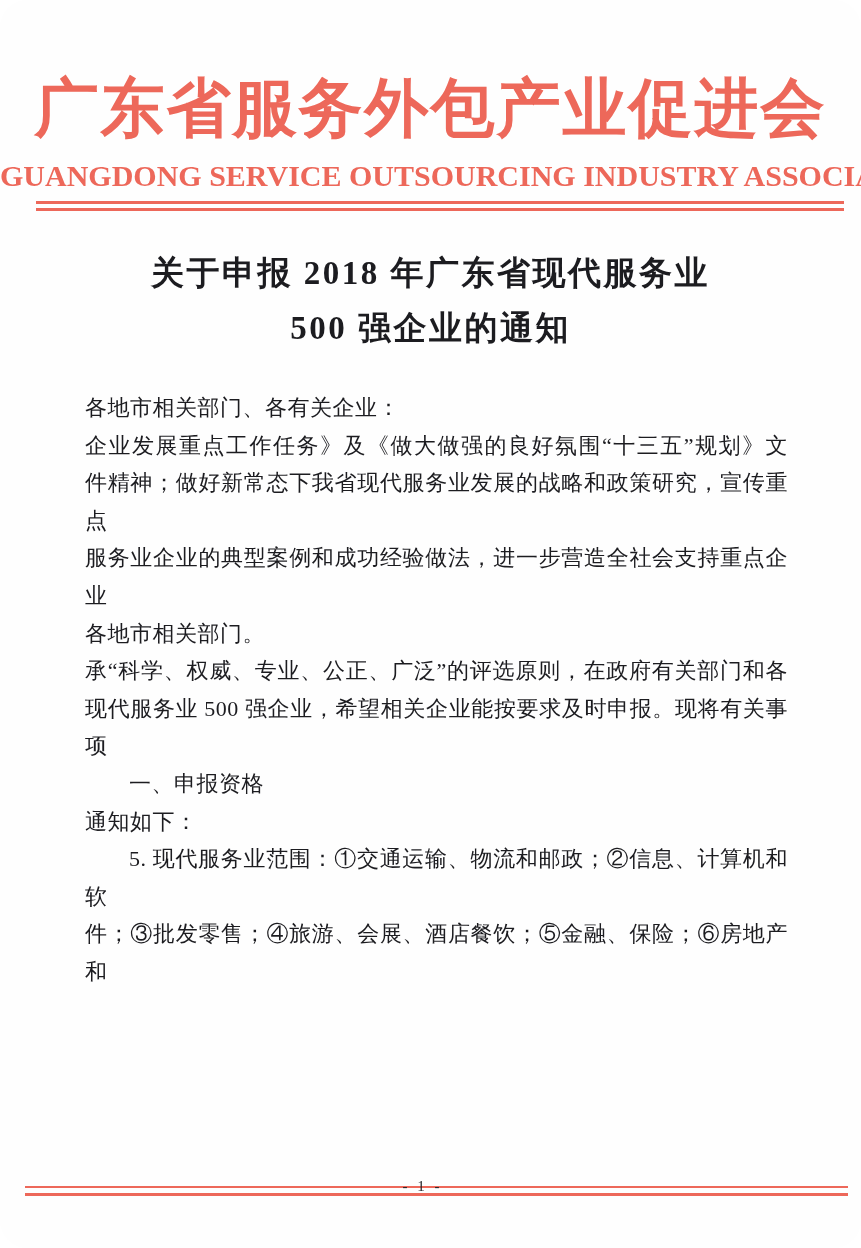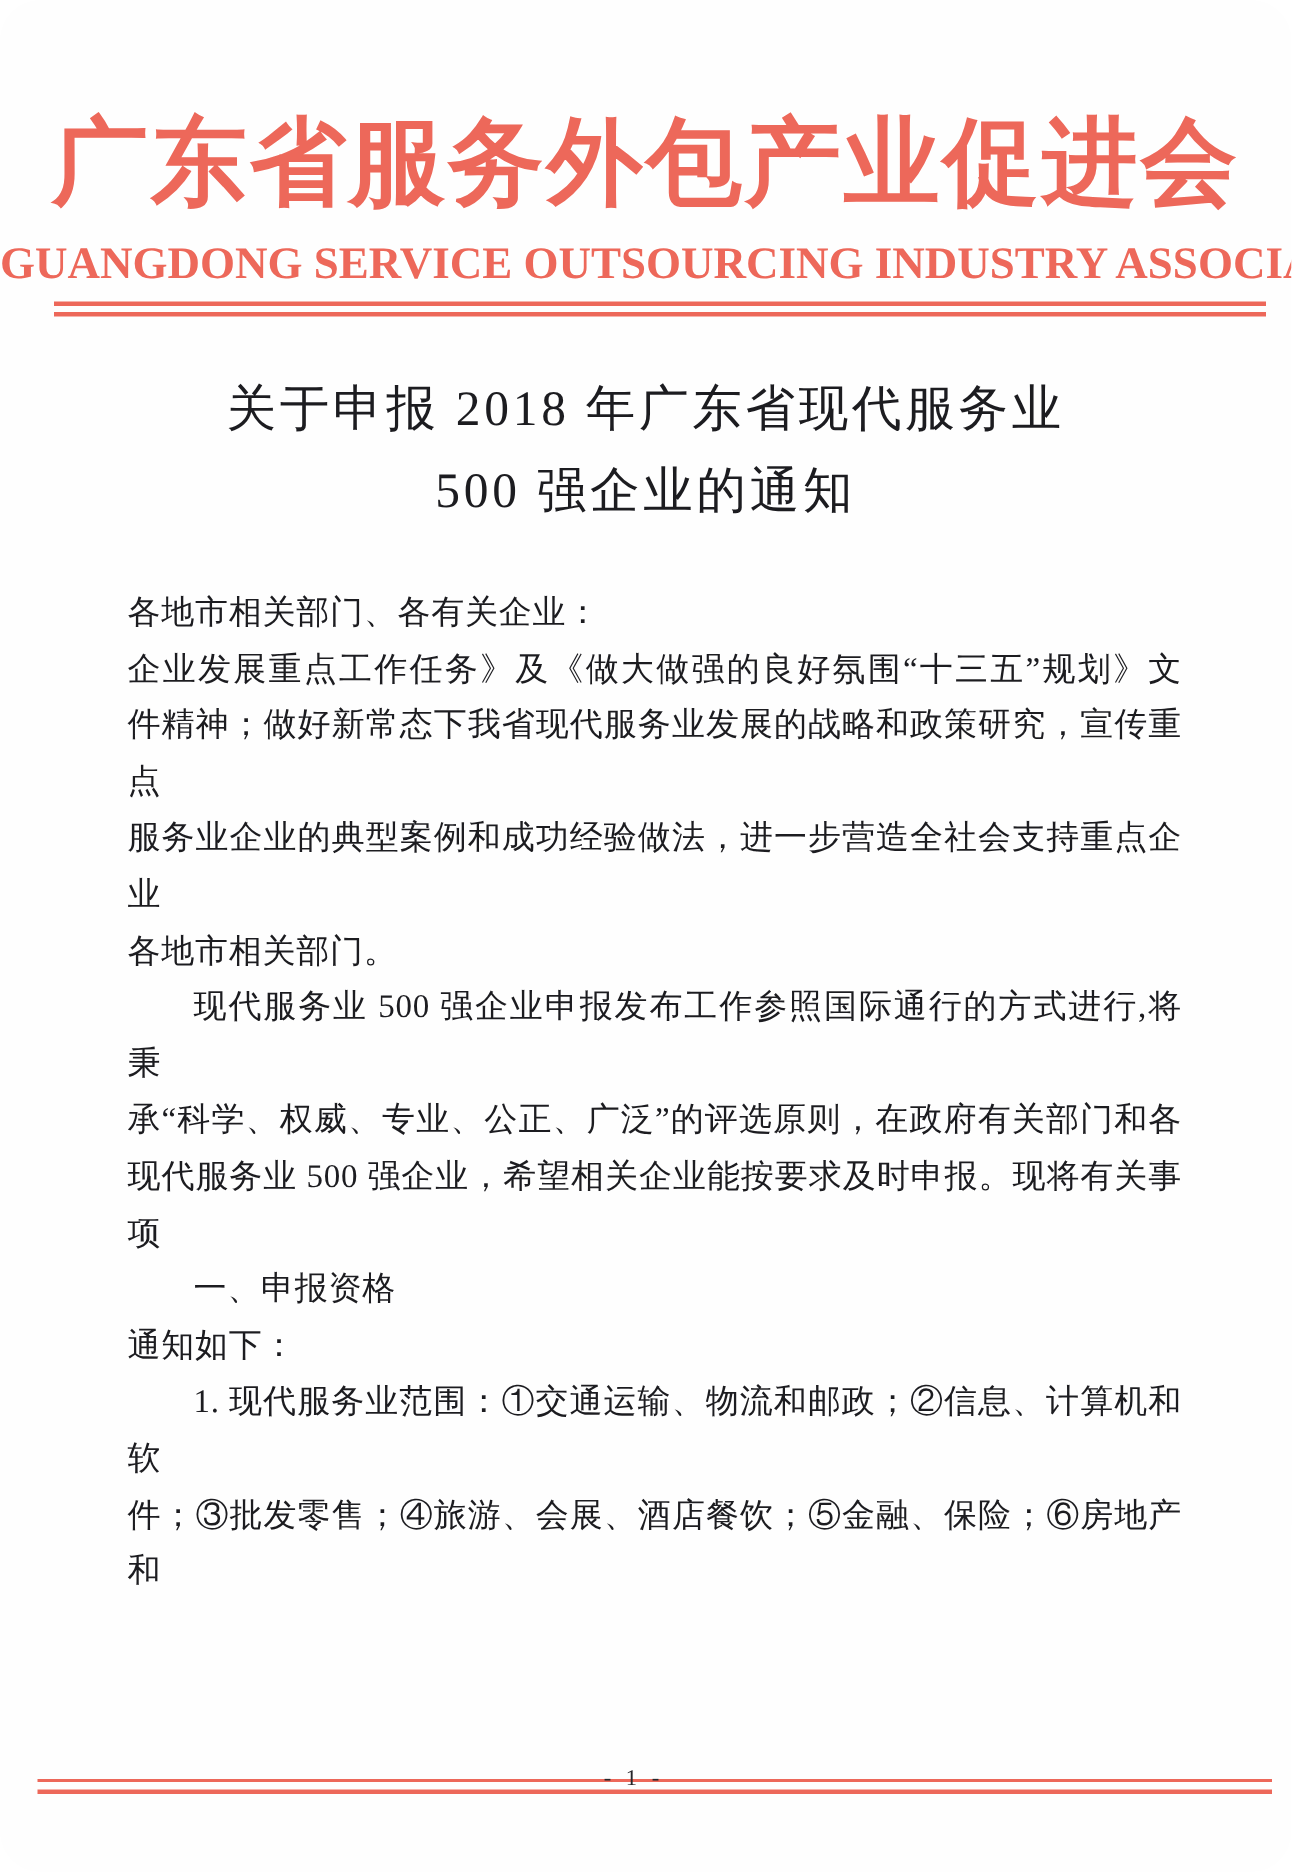--- a/index.html
+++ b/index.html
@@ -39,21 +39,21 @@
   }
   
   .doc-title {
     position: absolute;
     top: 246px; left: 0; right: 0;
     text-align: center;
     color: var(--color-text, #1c1c20);
     font-size: 33px;
     letter-spacing: 2.5px;
     line-height: 55px;
-    font-weight: normal;
+    font-weight: bold;
   }
   
   .doc-body {
     position: absolute;
     top: 389px; left: 85px;
     width: 703px;
     font-size: 22px;
     line-height: 37.6px;
     color: var(--color-text, #1c1c20);
     letter-spacing: 0.5px;
@@ -94,26 +94,25 @@
     <div>关于申报 2018 年广东省现代服务业</div>
     <div>500 强企业的通知</div>
   </div>
 
   <div class="doc-body">
     <div class="bline">各地市相关部门、各有关企业：</div>
     <div class="bline jf">企业发展重点工作任务》及《做大做强的良好氛围“十三五”规划》文</div>
     <div class="bline jf">件精神；做好新常态下我省现代服务业发展的战略和政策研究，宣传重点</div>
     <div class="bline jf">服务业企业的典型案例和成功经验做法，进一步营造全社会支持重点企业</div>
     <div class="bline">各地市相关部门。</div>
-    <div class="bline ind jf">现代服务业 500 强企业申报发布工作参照国际通行的方式进行,将秉</div>
     <div class="bline jf">承“科学、权威、专业、公正、广泛”的评选原则，在政府有关部门和各</div>
     <div class="bline jf">现代服务业 500 强企业，希望相关企业能按要求及时申报。现将有关事项</div>
     <div class="bline ind">一、申报资格</div>
     <div class="bline">通知如下：</div>
-    <div class="bline ind jf">1. 现代服务业范围：①交通运输、物流和邮政；②信息、计算机和软</div>
+    <div class="bline ind jf">5. 现代服务业范围：①交通运输、物流和邮政；②信息、计算机和软</div>
     <div class="bline jf">件；③批发零售；④旅游、会展、酒店餐饮；⑤金融、保险；⑥房地产和</div>
 
   </div>
 
   <div class="footer-rule"></div>
   <div class="page-num">- 1 -</div>
 
 </div>
 
 </body></html>

